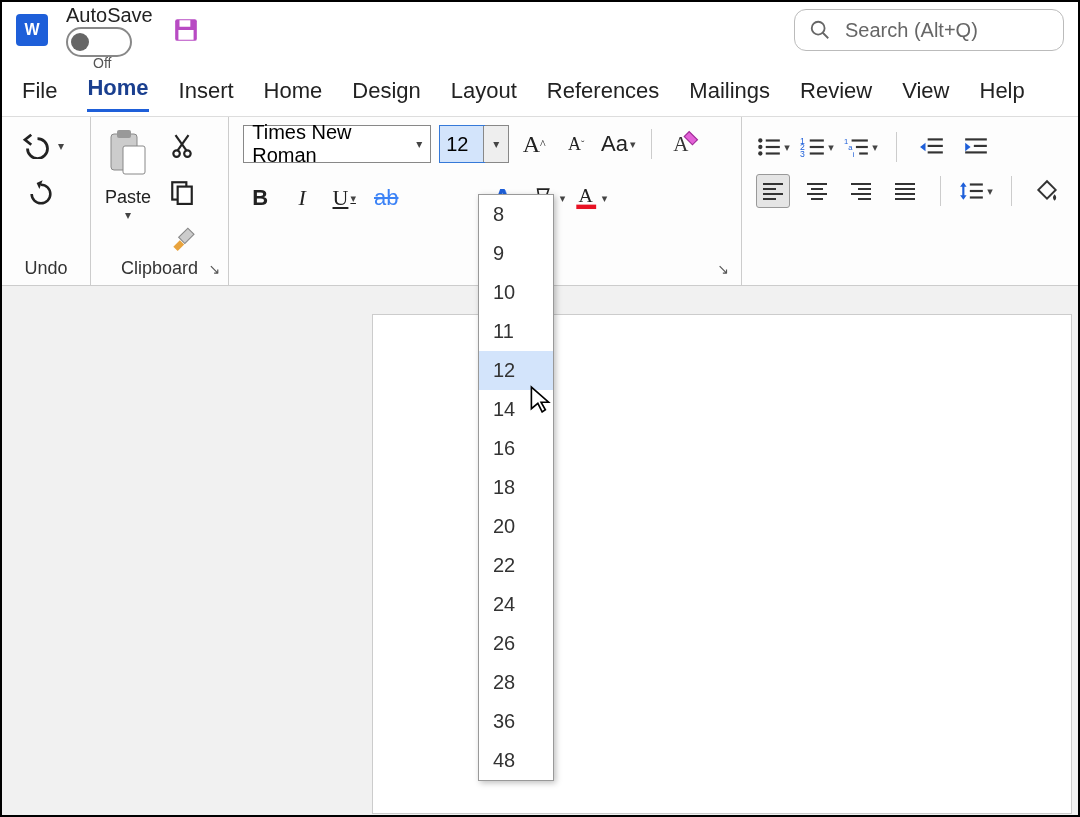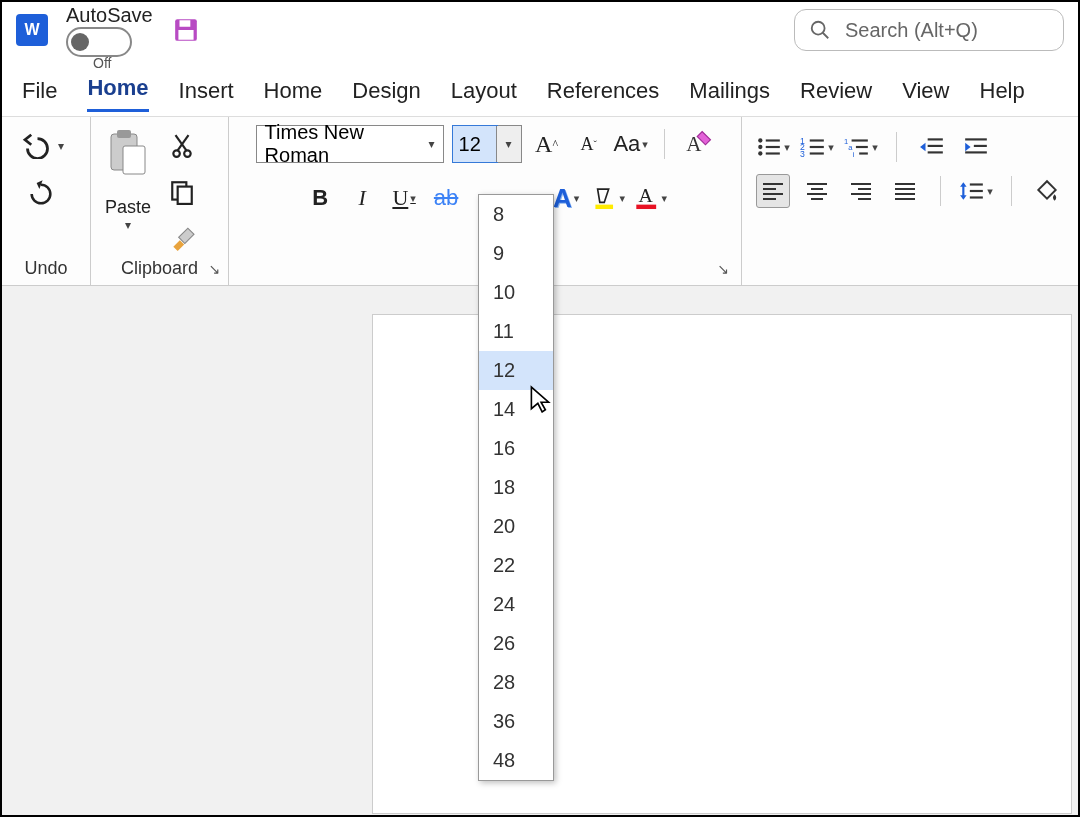--- a/index.html
+++ b/index.html
@@ -107,21 +107,21 @@
     font-size:14px; color:#555;
   }
   
   .undo-col { display:flex; flex-direction:column; gap:14px; align-items:center; padding:6px 6px;}
   .undo-row { display:flex; align-items:center; gap:6px;}
   .icon-btn { width:34px;height:34px; display:flex;align-items:center;justify-content:center;}
   .chev { font-size:12px; color:#444;}
   
   .clip-left { display:flex; flex-direction:column; align-items:center; padding:4px 4px 0 4px;}
   .paste-icon { width:46px;height:52px; display:flex;align-items:center;justify-content:center;}
-  .paste-label { font-size:18px; color:#222; margin-top:18px;}
+  .paste-label { font-size:18px; color:#222; margin-top:8px;}
   .clip-right { display:flex; flex-direction:column; gap:12px; padding:6px 4px 0 10px;}
   
   .font-group { padding:8px 14px 2px 14px;}
   .font-row1 { display:flex; align-items:center; gap:8px;}
   .font-combo {
     height:38px; border:1px solid #888;
     display:flex; align-items:center; padding:0 8px;
     font-size:20px; background:#fff;
   }
   .font-name { width:188px; justify-content:space-between;}
@@ -288,21 +288,21 @@
         </div>
       </div>
     </div>
     <div class="group-label">
       <span>Clipboard</span>
       <span class="launcher">↘</span>
     </div>
   </div>
 
   <div class="group font-group" style="width:520px">
-    <div class="group-body" style="flex-direction:column;align-items:center;">
+    <div class="group-body" style="flex-direction:column;">
       <div class="font-row1">
         <div class="font-combo font-name">
           <span>Times New Roman</span>
           <span class="chev">▾</span>
         </div>
         <div class="font-size-wrap">
           <input class="font-size-input" value="12" style="">
           <div class="font-size-dd">
             <span class="chev">▾</span>
           </div>

